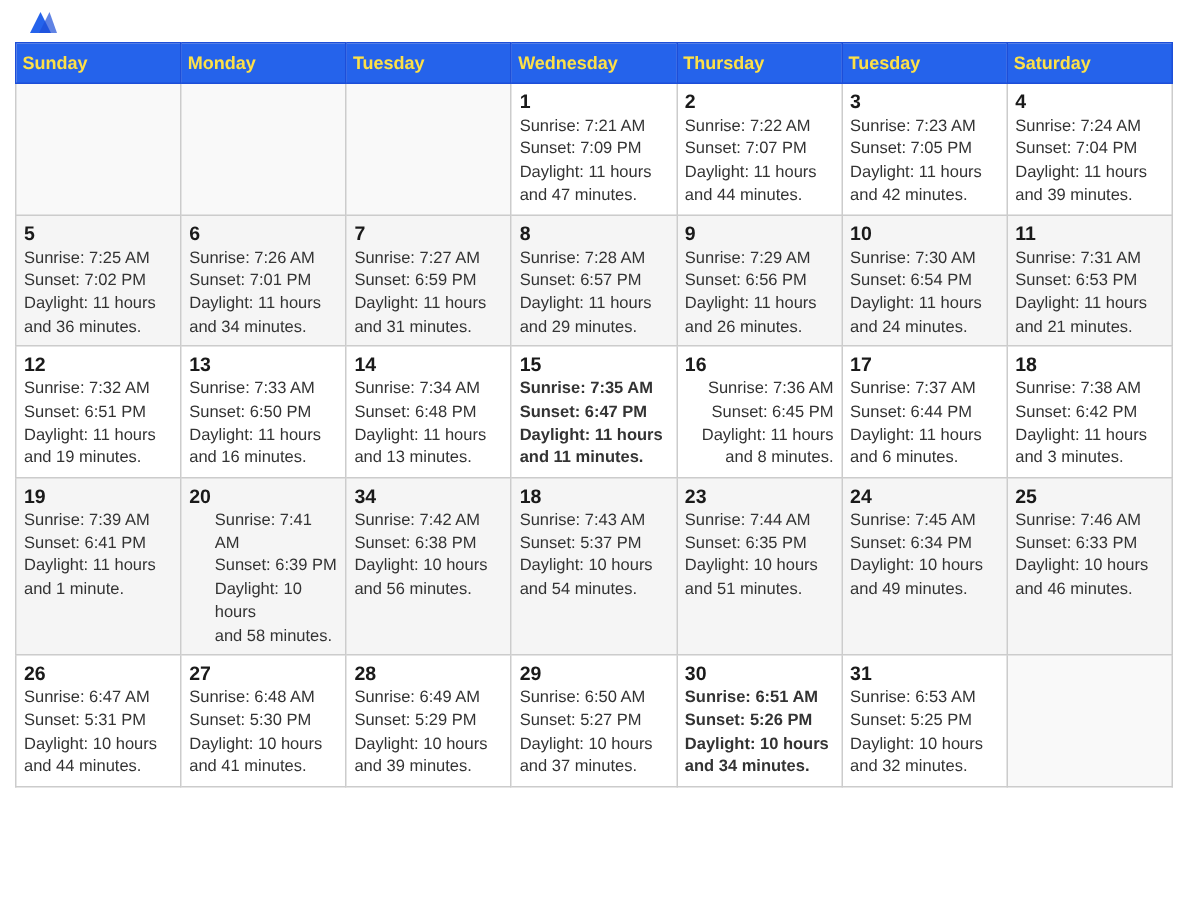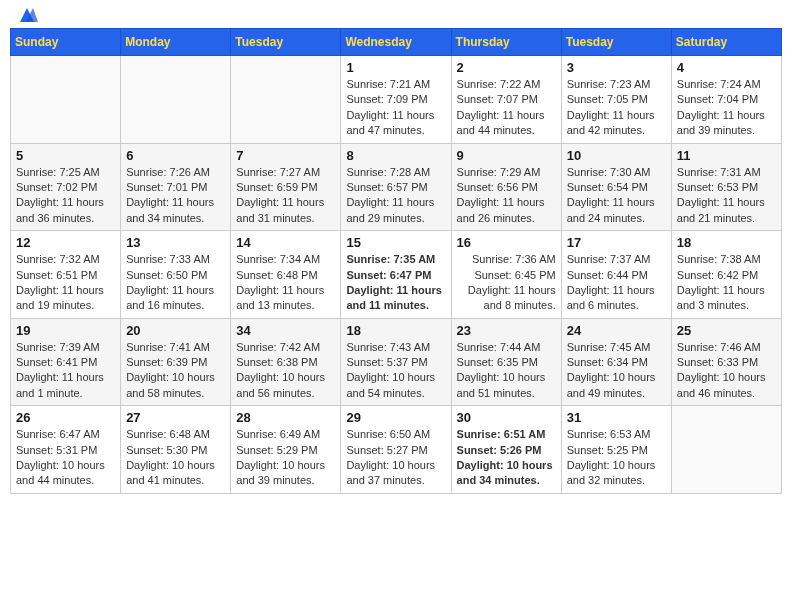--- a/index.html
+++ b/index.html
@@ -242,21 +242,21 @@
       <tr>
         <td>
           <div class="day-num">19</div>
           <div class="day-info" style="white-space: pre-line;">Sunrise: 7:39 AM
 Sunset: 6:41 PM
 Daylight: 11 hours
 and 1 minute.</div>
         </td>
         <td>
           <div class="day-num">20</div>
-          <div class="day-info" style="white-space: pre-line;">Sunrise: 7:41 AM
+          <div class="day-info" style="white-space: pre-line; margin-left: 17px;">Sunrise: 7:41 AM
 Sunset: 6:39 PM
 Daylight: 10 hours
 and 58 minutes.</div>
         </td>
         <td>
           <div class="day-num">34</div>
           <div class="day-info" style="white-space: pre-line;">Sunrise: 7:42 AM
 Sunset: 6:38 PM
 Daylight: 10 hours
 and 56 minutes.</div>

